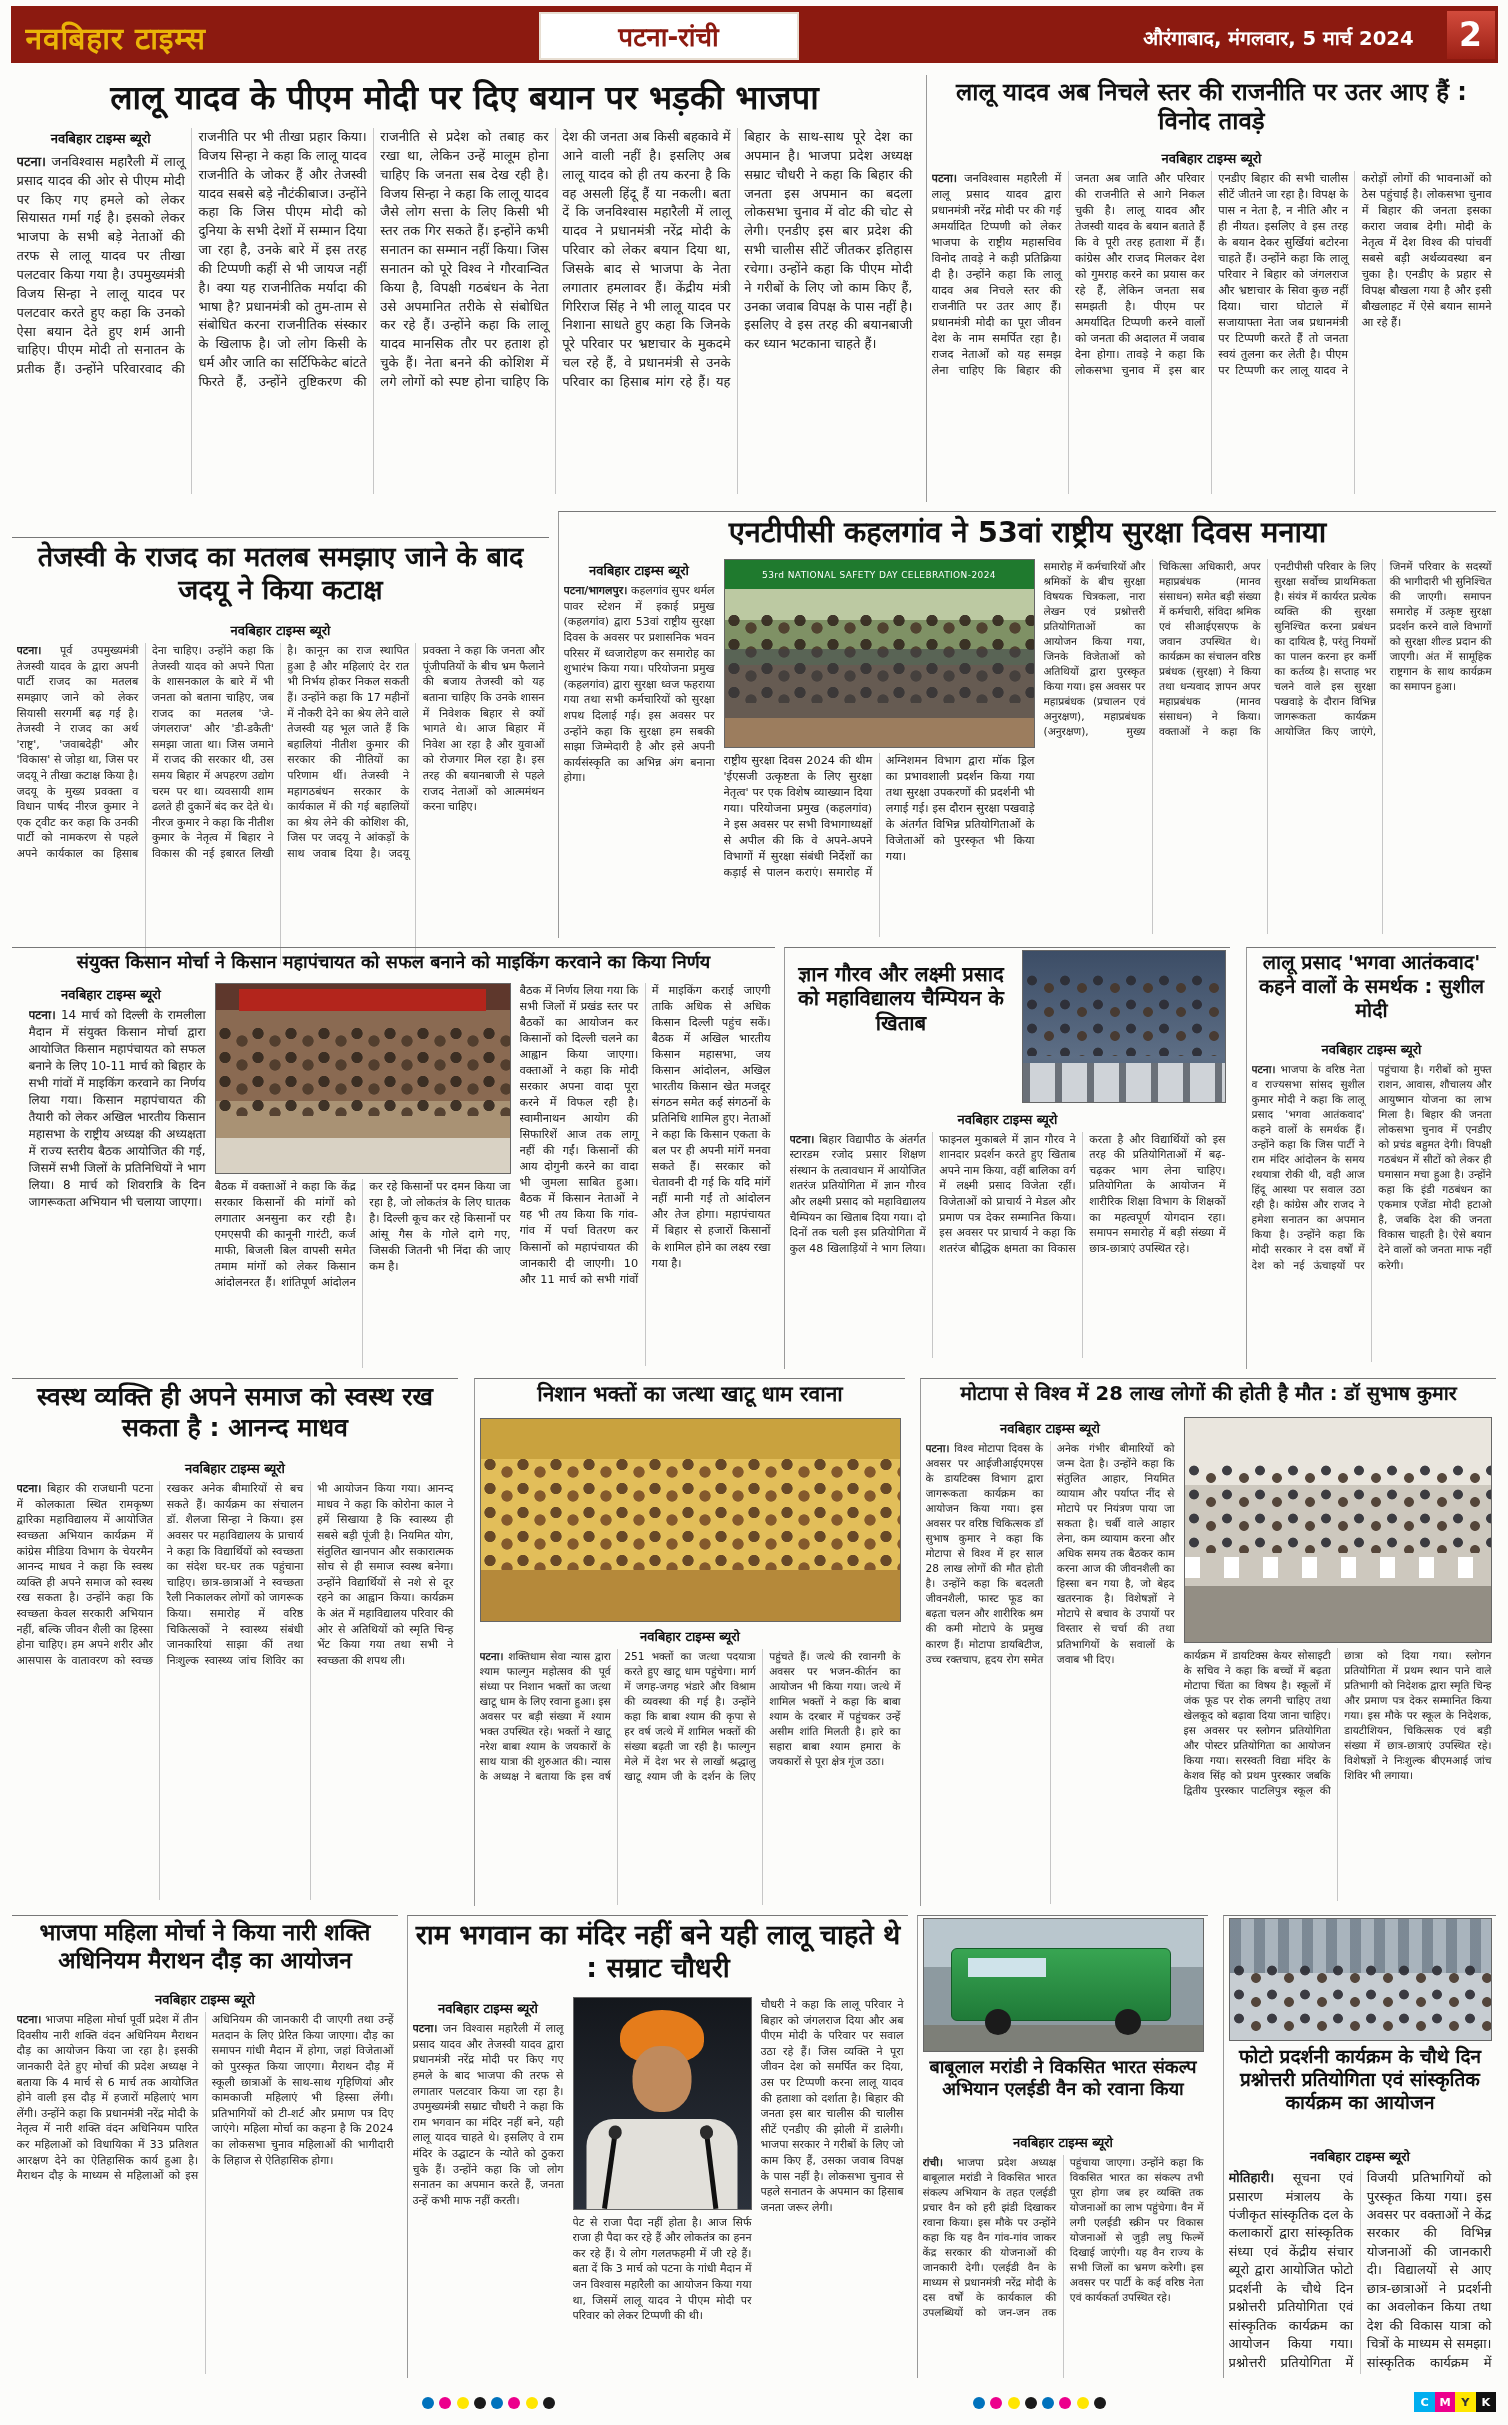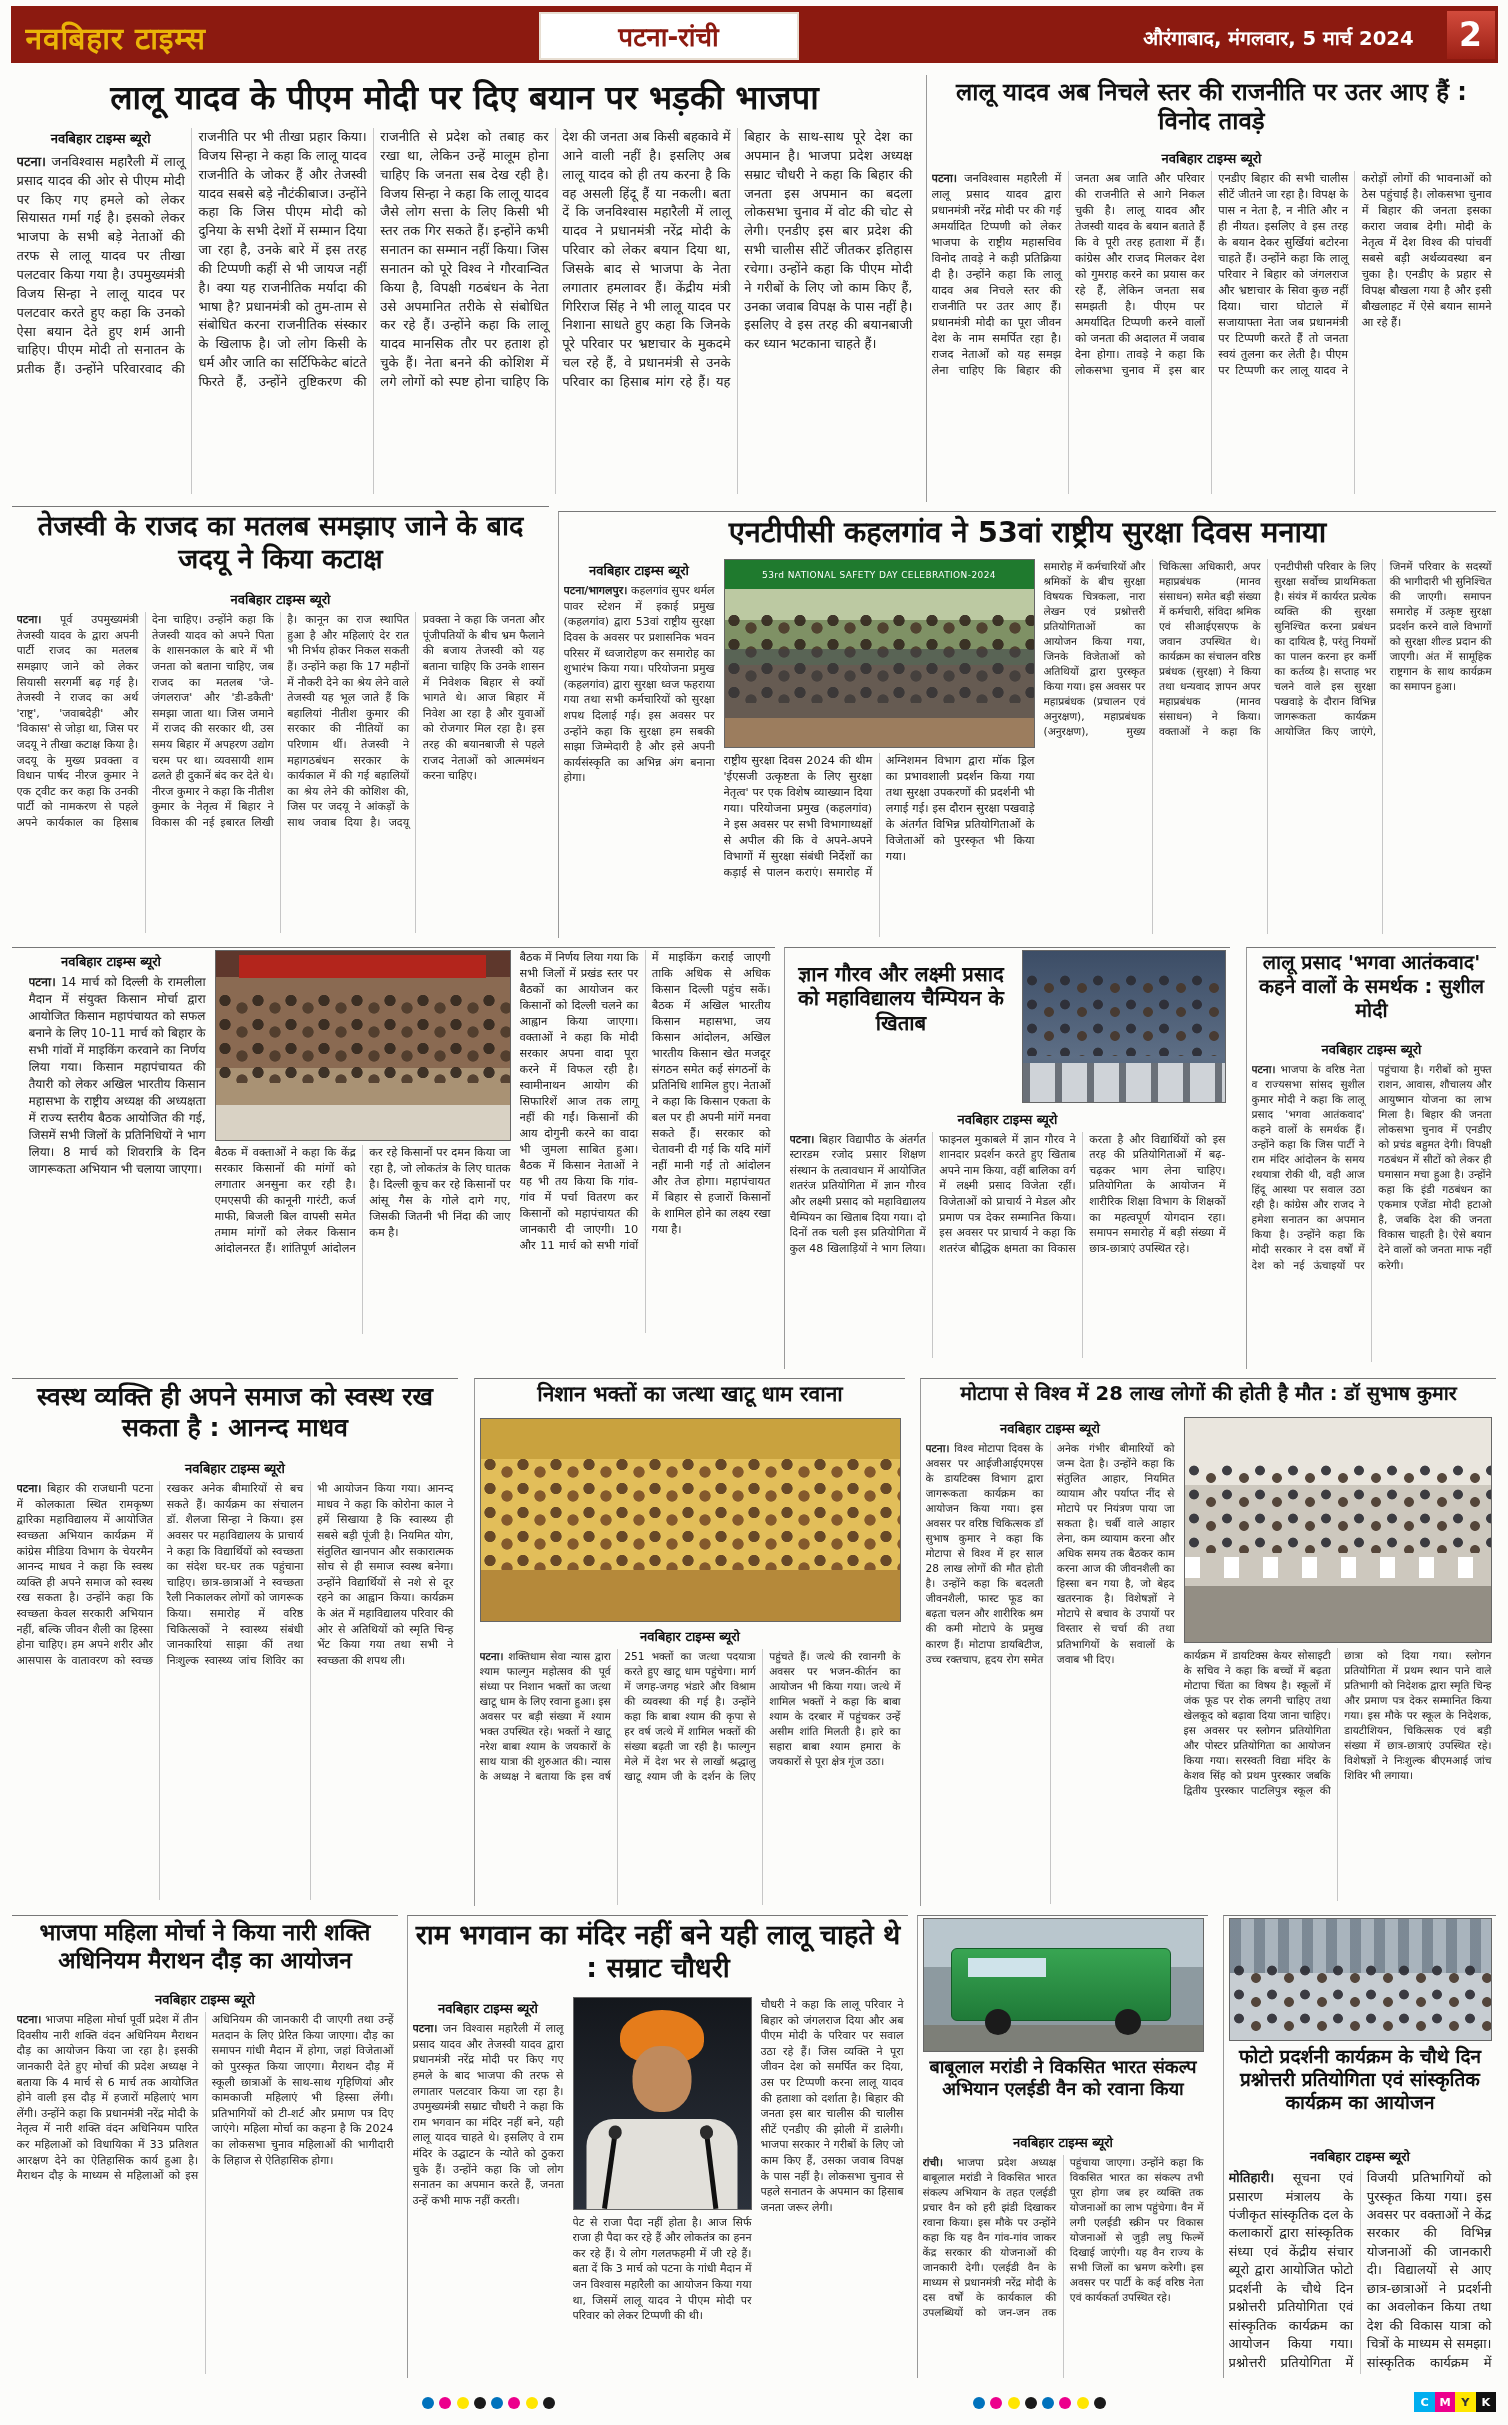--- a/index.html
+++ b/index.html
@@ -102,21 +102,21 @@
   </section>
 
   <section class="art bl" style="left:926px;top:75px;width:570px;height:427px;">
     <h1 class="hl" style="font-size:24px;height:66px;">लालू यादव अब निचले स्तर की राजनीति पर उतर आए हैं : विनोद तावड़े</h1>
     <div class="by">नवबिहार टाइम्स ब्यूरो</div>
     <div class="bd c4" style="height:323px;font-size:11.3px;">
       <p><span class="dl">पटना।</span> <span>जनविश्वास महारैली में लालू प्रसाद यादव द्वारा प्रधानमंत्री नरेंद्र मोदी पर की गई अमर्यादित टिप्पणी को लेकर भाजपा के राष्ट्रीय महासचिव विनोद तावड़े ने कड़ी प्रतिक्रिया दी है। उन्होंने कहा कि लालू यादव अब निचले स्तर की राजनीति पर उतर आए हैं। प्रधानमंत्री मोदी का पूरा जीवन देश के नाम समर्पित रहा है। राजद नेताओं को यह समझ लेना चाहिए कि बिहार की जनता अब जाति और परिवार की राजनीति से आगे निकल चुकी है। लालू यादव और तेजस्वी यादव के बयान बताते हैं कि वे पूरी तरह हताशा में हैं। कांग्रेस और राजद मिलकर देश को गुमराह करने का प्रयास कर रहे हैं, लेकिन जनता सब समझती है। पीएम पर अमर्यादित टिप्पणी करने वालों को जनता की अदालत में जवाब देना होगा। तावड़े ने कहा कि लोकसभा चुनाव में इस बार एनडीए बिहार की सभी चालीस सीटें जीतने जा रहा है। विपक्ष के पास न नेता है, न नीति और न ही नीयत। इसलिए वे इस तरह के बयान देकर सुर्खियां बटोरना चाहते हैं। उन्होंने कहा कि लालू परिवार ने बिहार को जंगलराज और भ्रष्टाचार के सिवा कुछ नहीं दिया। चारा घोटाले में सजायाफ्ता नेता जब प्रधानमंत्री पर टिप्पणी करते हैं तो जनता स्वयं तुलना कर लेती है। पीएम पर टिप्पणी कर लालू यादव ने करोड़ों लोगों की भावनाओं को ठेस पहुंचाई है। लोकसभा चुनाव में बिहार की जनता इसका करारा जवाब देगी। मोदी के नेतृत्व में देश विश्व की पांचवीं सबसे बड़ी अर्थव्यवस्था बन चुका है। एनडीए के प्रहार से विपक्ष बौखला गया है और इसी बौखलाहट में ऐसे बयान सामने आ रहे हैं।</span></p>
     </div>
   </section>
 
-  <section class="art bt" style="left:12px;top:506px;width:537px;height:427px;">
+  <section class="art bt" style="left:12px;top:537px;width:537px;height:427px;">
     <h1 class="hl" style="font-size:27px;height:75px;">तेजस्वी के राजद का मतलब समझाए जाने के बाद जदयू ने किया कटाक्ष</h1>
     <div class="by">नवबिहार टाइम्स ब्यूरो</div>
     <div class="bd c4" style="height:323px;font-size:11px;">
       <p><span class="dl">पटना।</span> <span>पूर्व उपमुख्यमंत्री तेजस्वी यादव के द्वारा अपनी पार्टी राजद का मतलब समझाए जाने को लेकर सियासी सरगर्मी बढ़ गई है। तेजस्वी ने राजद का अर्थ 'राष्ट्र', 'जवाबदेही' और 'विकास' से जोड़ा था, जिस पर जदयू ने तीखा कटाक्ष किया है। जदयू के मुख्य प्रवक्ता व विधान पार्षद नीरज कुमार ने एक ट्वीट कर कहा कि उनकी पार्टी को नामकरण से पहले अपने कार्यकाल का हिसाब देना चाहिए। उन्होंने कहा कि तेजस्वी यादव को अपने पिता के शासनकाल के बारे में भी जनता को बताना चाहिए, जब राजद का मतलब 'जे-जंगलराज' और 'डी-डकैती' समझा जाता था। जिस जमाने में राजद की सरकार थी, उस समय बिहार में अपहरण उद्योग चरम पर था। व्यवसायी शाम ढलते ही दुकानें बंद कर देते थे। नीरज कुमार ने कहा कि नीतीश कुमार के नेतृत्व में बिहार ने विकास की नई इबारत लिखी है। कानून का राज स्थापित हुआ है और महिलाएं देर रात भी निर्भय होकर निकल सकती हैं। उन्होंने कहा कि 17 महीनों में नौकरी देने का श्रेय लेने वाले तेजस्वी यह भूल जाते हैं कि बहालियां नीतीश कुमार की सरकार की नीतियों का परिणाम थीं। तेजस्वी ने महागठबंधन सरकार के कार्यकाल में की गई बहालियों का श्रेय लेने की कोशिश की, जिस पर जदयू ने आंकड़ों के साथ जवाब दिया है। जदयू प्रवक्ता ने कहा कि जनता और पूंजीपतियों के बीच भ्रम फैलाने की बजाय तेजस्वी को यह बताना चाहिए कि उनके शासन में निवेशक बिहार से क्यों भागते थे। आज बिहार में निवेश आ रहा है और युवाओं को रोजगार मिल रहा है। इस तरह की बयानबाजी से पहले राजद नेताओं को आत्ममंथन करना चाहिए।</span></p>
     </div>
   </section>
 
   <section class="art bt bl" style="left:558px;top:511px;width:938px;height:427px;">
     <h1 class="hl" style="font-size:29px;height:41px;">एनटीपीसी कहलगांव ने 53वां राष्ट्रीय सुरक्षा दिवस मनाया</h1>
     <div class="row" style="height:379px;">
@@ -136,20 +136,21 @@
           <p><span>राष्ट्रीय सुरक्षा दिवस 2024 की थीम 'ईएसजी उत्कृष्टता के लिए सुरक्षा नेतृत्व' पर एक विशेष व्याख्यान दिया गया। परियोजना प्रमुख (कहलगांव) ने इस अवसर पर सभी विभागाध्यक्षों से अपील की कि वे अपने-अपने विभागों में सुरक्षा संबंधी निर्देशों का कड़ाई से पालन कराएं। समारोह में अग्निशमन विभाग द्वारा मॉक ड्रिल का प्रभावशाली प्रदर्शन किया गया तथा सुरक्षा उपकरणों की प्रदर्शनी भी लगाई गई। इस दौरान सुरक्षा पखवाड़े के अंतर्गत विभिन्न प्रतियोगिताओं के विजेताओं को पुरस्कृत भी किया गया।</span></p>
         </div>
       </div>
       <div class="bd c4" style="flex:1;height:375px;font-size:10.6px;">
         <p><span>समारोह में कर्मचारियों और श्रमिकों के बीच सुरक्षा विषयक चित्रकला, नारा लेखन एवं प्रश्नोत्तरी प्रतियोगिताओं का आयोजन किया गया, जिनके विजेताओं को अतिथियों द्वारा पुरस्कृत किया गया। इस अवसर पर महाप्रबंधक (प्रचालन एवं अनुरक्षण), महाप्रबंधक (अनुरक्षण), मुख्य चिकित्सा अधिकारी, अपर महाप्रबंधक (मानव संसाधन) समेत बड़ी संख्या में कर्मचारी, संविदा श्रमिक एवं सीआईएसएफ के जवान उपस्थित थे। कार्यक्रम का संचालन वरिष्ठ प्रबंधक (सुरक्षा) ने किया तथा धन्यवाद ज्ञापन अपर महाप्रबंधक (मानव संसाधन) ने किया। वक्ताओं ने कहा कि एनटीपीसी परिवार के लिए सुरक्षा सर्वोच्च प्राथमिकता है। संयंत्र में कार्यरत प्रत्येक व्यक्ति की सुरक्षा सुनिश्चित करना प्रबंधन का दायित्व है, परंतु नियमों का पालन करना हर कर्मी का कर्तव्य है। सप्ताह भर चलने वाले इस सुरक्षा पखवाड़े के दौरान विभिन्न जागरूकता कार्यक्रम आयोजित किए जाएंगे, जिनमें परिवार के सदस्यों की भागीदारी भी सुनिश्चित की जाएगी। समापन समारोह में उत्कृष्ट सुरक्षा प्रदर्शन करने वाले विभागों को सुरक्षा शील्ड प्रदान की जाएगी। अंत में सामूहिक राष्ट्रगान के साथ कार्यक्रम का समापन हुआ।</span></p>
       </div>
     </div>
   </section>
 
   <section class="art bt" style="left:12px;top:947px;width:763px;height:422px;">
+    <h1 class="hl" style="font-size:18px;height:29px;">संयुक्त किसान मोर्चा ने किसान महापंचायत को सफल बनाने को माइकिंग करवाने का किया निर्णय</h1>
     <div class="row" style="height:386px;">
       <div style="width:189px;flex-shrink:0;">
         <div class="by">नवबिहार टाइम्स ब्यूरो</div>
         <div class="bd" style="height:360px;font-size:12px;margin-left:12px;">
           <p><span class="dl">पटना।</span> <span>14 मार्च को दिल्ली के रामलीला मैदान में संयुक्त किसान मोर्चा द्वारा आयोजित किसान महापंचायत को सफल बनाने के लिए 10-11 मार्च को बिहार के सभी गांवों में माइकिंग करवाने का निर्णय लिया गया। किसान महापंचायत की तैयारी को लेकर अखिल भारतीय किसान महासभा के राष्ट्रीय अध्यक्ष की अध्यक्षता में राज्य स्तरीय बैठक आयोजित की गई, जिसमें सभी जिलों के प्रतिनिधियों ने भाग लिया। 8 मार्च को शिवरात्रि के दिन जागरूकता अभियान भी चलाया जाएगा।</span></p>
         </div>
       </div>
       <div style="width:296px;flex-shrink:0;">
         <div class="ph ph-kisan" style="width:294px;height:189px;">
           <div class="banner-red"></div>

